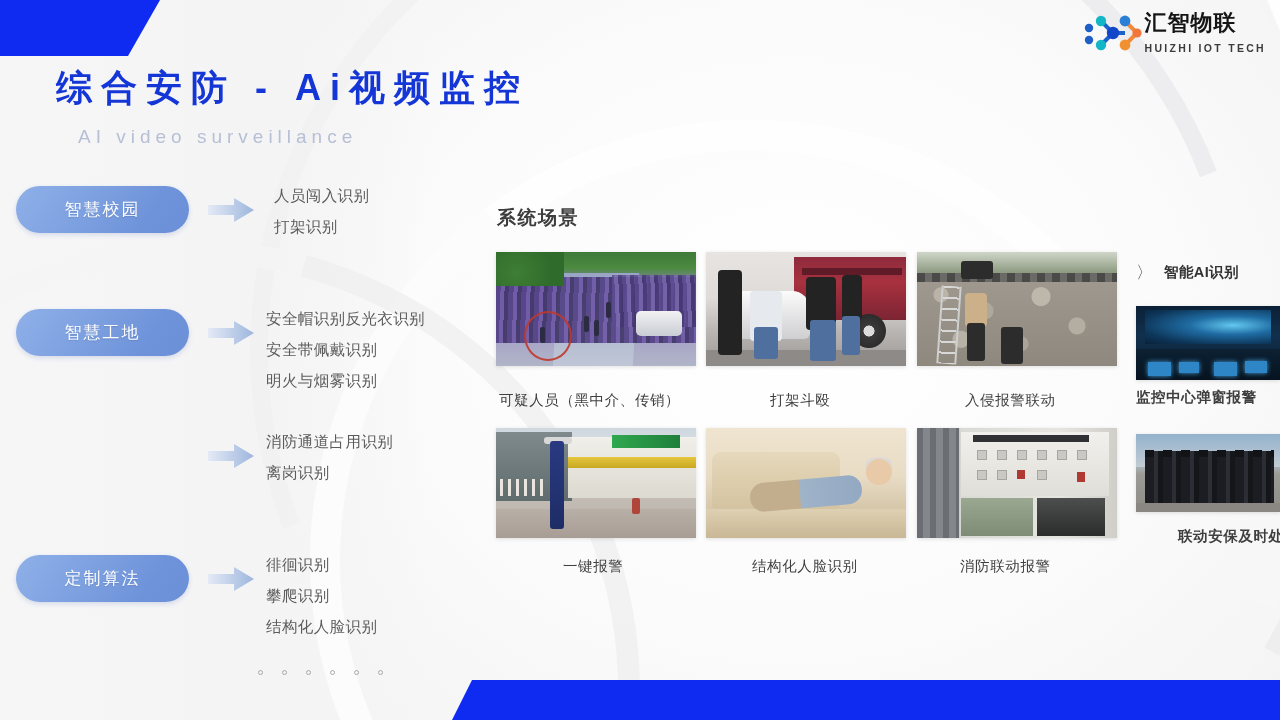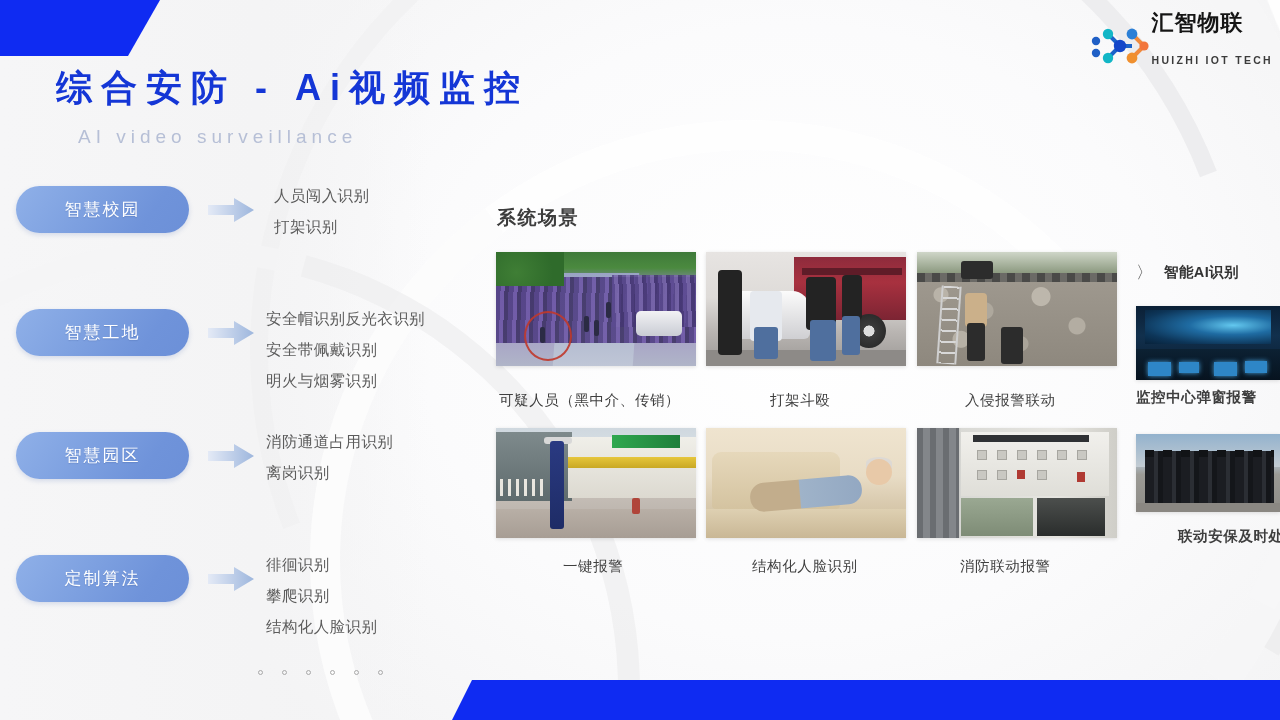--- a/index.html
+++ b/index.html
@@ -63,30 +63,30 @@
     background:#0f2bf2;
     clip-path:polygon(0 0, 160px 0, 128px 56px, 0 56px);
   }
   .corner-bt{
     position:absolute; left:452px; bottom:0; width:828px; height:40px;
     background:#0f2bf2;
     clip-path:polygon(20px 0, 828px 0, 828px 40px, 0 40px);
   }
 
   
-  .logo{ position:absolute; right:7px; top:11px; display:flex; align-items:flex-end; }
+  .logo{ position:absolute; right:14px; top:11px; display:flex; align-items:flex-start; }
   .logo-mark{ width:64px; height:44px; flex:0 0 auto; }
   .logo-text{ display:flex; flex-direction:column; align-items:flex-start; }
   .logo-cn{
     font-size:22px; font-weight:bold; color:#151515; letter-spacing:1px;
     line-height:1.05;
   }
   .logo-en{
     font-size:10.5px; font-weight:bold; color:#3b3b3b; letter-spacing:2.3px;
-    line-height:1.3; margin-top:20px;
+    line-height:1.3; margin-top:8px;
   }
 
   
   .title{
     position:absolute; left:56px; top:70px;
     font-size:36px; font-weight:bold; color:#1436d6;
     letter-spacing:9px; line-height:1;
     white-space:nowrap;
   }
   .subtitle{
@@ -364,23 +364,20 @@
         </svg>
       </span>
       <div class="items">
         <div>安全帽识别反光衣识别</div>
         <div>安全带佩戴识别</div>
         <div>明火与烟雾识别</div>
       </div>
     </div>
 
     <div class="group">
-      <div class="pill">
-        <span>智慧园区</span>
-      </div>
       <span class="arrow">
         <svg viewBox="0 0 46 26" width="46" height="26">
           <defs>
               <linearGradient id="ga2" x1="0" y1="0" x2="1" y2="0">
             <stop offset="0%" stop-color="#e4eaf6"></stop>
                 <stop offset="100%" stop-color="#9db6dd"></stop>
           </linearGradient>
             </defs>
           <path d="M0 8 L26 8 L26 1 L46 13 L26 25 L26 18 L0 18 Z" fill="url(#ga2)"></path>
         </svg>

